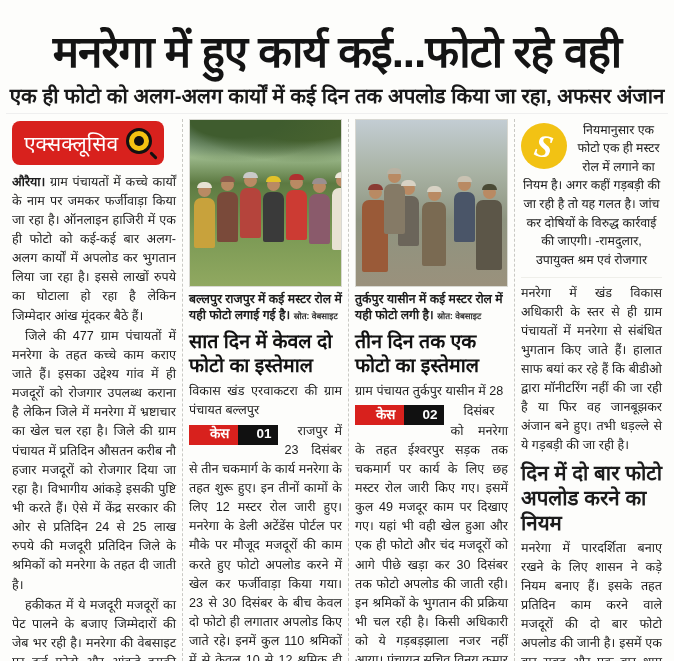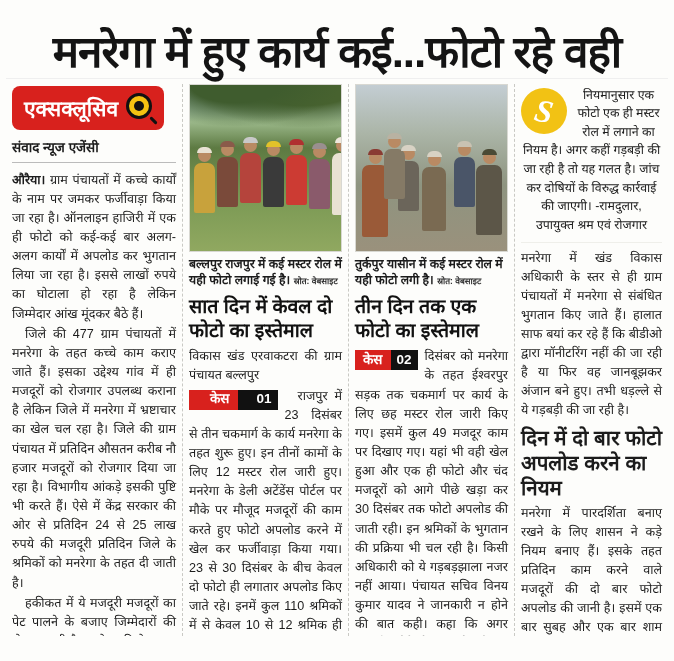--- a/index.html
+++ b/index.html
@@ -22,21 +22,21 @@
   .col4 { flex:1; }
 
   .body-text { font-size:12.6px; line-height:1.52; text-align:justify; }
   .body-text p + p { text-indent:13px; margin-top:1px; }
   .dateline { font-weight:bold; }
 
   
   .exclusive { background:#d8211d; border-radius:8px; height:44px; width:152px;
                display:flex; align-items:center; justify-content:space-between;
                padding:0 8px 0 12px; margin:2px 0 8px 0; }
-  .exclusive-label { color:#fff; font-weight:bold; font-size:21px; }
+  .exclusive-label { color:#fff; font-weight:normal; font-size:21px; }
   .magnifier { width:30px; height:30px; position:relative; }
   .magnifier .lens { width:26px; height:26px; border-radius:50%; background:#f5c211;
                      border:3px solid #111; position:absolute; top:0; left:0; }
   .magnifier .pupil { width:10px; height:10px; border-radius:50%; background:#111;
                       position:absolute; top:8px; left:8px; }
   .magnifier .handle { width:9px; height:3px; background:#111; position:absolute;
                        bottom:1px; right:-2px; transform:rotate(45deg); border-radius:2px; }
 
   .byline { font-weight:bold; font-size:13.5px; padding-bottom:6px; border-bottom:1px solid #bbb;
             margin-bottom:8px; }
@@ -76,34 +76,34 @@
   .side-heading { font-size:20.5px; font-weight:bold; line-height:1.22; margin:6px 0 4px 0; }
   .side-body { font-size:12.6px; line-height:1.5; text-align:justify; }
 </style>
 </head>
 <body>
 
 <div class="page">
 
   <header class="masthead">
     <div class="headline">मनरेगा में हुए कार्य कई...फोटो रहे वही</div>
+    <div class="subheadline">एक ही फोटो को अलग-अलग कार्यों में कई दिन तक अपलोड किया जा रहा, अफसर अंजान</div>
   </header>
 
   <div class="columns">
 
     <div class="col col1">
       <div class="exclusive">
         <span class="exclusive-label">एक्सक्लूसिव</span>
         <span class="magnifier">
           <span class="lens"></span>
             <span class="pupil"></span>
             <span class="handle"></span>
         </span>
       </div>
-      <div class="byline">संवाद न्यूज एजेंसी</div>
       <div class="body-text">
         <p><span class="dateline">औरैया।</span><span> ग्राम पंचायतों में कच्चे कार्यों के नाम पर जमकर फर्जीवाड़ा किया जा रहा है। ऑनलाइन हाजिरी में एक ही फोटो को कई-कई बार अलग-अलग कार्यों में अपलोड कर भुगतान लिया जा रहा है। इससे लाखों रुपये का घोटाला हो रहा है लेकिन जिम्मेदार आंख मूंदकर बैठे हैं।</span></p>
         <p>जिले की 477 ग्राम पंचायतों में मनरेगा के तहत कच्चे काम कराए जाते हैं। इसका उद्देश्य गांव में ही मजदूरों को रोजगार उपलब्ध कराना है लेकिन जिले में मनरेगा में भ्रष्टाचार का खेल चल रहा है। जिले की ग्राम पंचायत में प्रतिदिन औसतन करीब नौ हजार मजदूरों को रोजगार दिया जा रहा है। विभागीय आंकड़े इसकी पुष्टि भी करते हैं। ऐसे में केंद्र सरकार की ओर से प्रतिदिन 24 से 25 लाख रुपये की मजदूरी प्रतिदिन जिले के श्रमिकों को मनरेगा के तहत दी जाती है।</p>
         <p>हकीकत में ये मजदूरी मजदूरों का पेट पालने के बजाए जिम्मेदारों की जेब भर रही है। मनरेगा की वेबसाइट पर दर्ज फोटो और आंकड़े इसकी गवाही दे रहे हैं। इसमें खुलेआम ऑनलाइन हाजिरी में अपलोड होने वाले फोटो में खेल किया जा रहा है।</p>
       </div>
     </div>
 
     <div class="col col2">
       <div class="photo-block">
         <div class="photo photo1">
@@ -197,20 +197,21 @@
               <div class="p-torso" style="background:#857a66;"></div>
             </div>
         </div>
         <div class="caption">
           <span>तुर्कपुर यासीन में कई मस्टर रोल में यही फोटो लगी है।</span>
           <span class="credit">स्रोत: वेबसाइट</span>
         </div>
       </div>
       <div class="case-heading">तीन दिन तक एक फोटो का इस्तेमाल</div>
       <div class="body-text">
+        <p>ग्राम पंचायत तुर्कपुर यासीन में 28</p>
         <p>
           <span class="case-badge">
             <span class="case-word">केस</span>
             <span class="case-num">02</span>
           </span>
           <span>दिसंबर को मनरेगा के तहत ईश्वरपुर सड़क तक चकमार्ग पर कार्य के लिए छह मस्टर रोल जारी किए गए। इसमें कुल 49 मजदूर काम पर दिखाए गए। यहां भी वही खेल हुआ और एक ही फोटो और चंद मजदूरों को आगे पीछे खड़ा कर 30 दिसंबर तक फोटो अपलोड की जाती रही। इन श्रमिकों के भुगतान की प्रक्रिया भी चल रही है। किसी अधिकारी को ये गड़बड़झाला नजर नहीं आया। पंचायत सचिव विनय कुमार यादव ने जानकारी न होने की बात कही। कहा कि अगर गड़बड़ी हुई है तो मस्टर रोल निरस्त किए जाएंगे।</span>
         </p>
       </div>
 
     </div>

